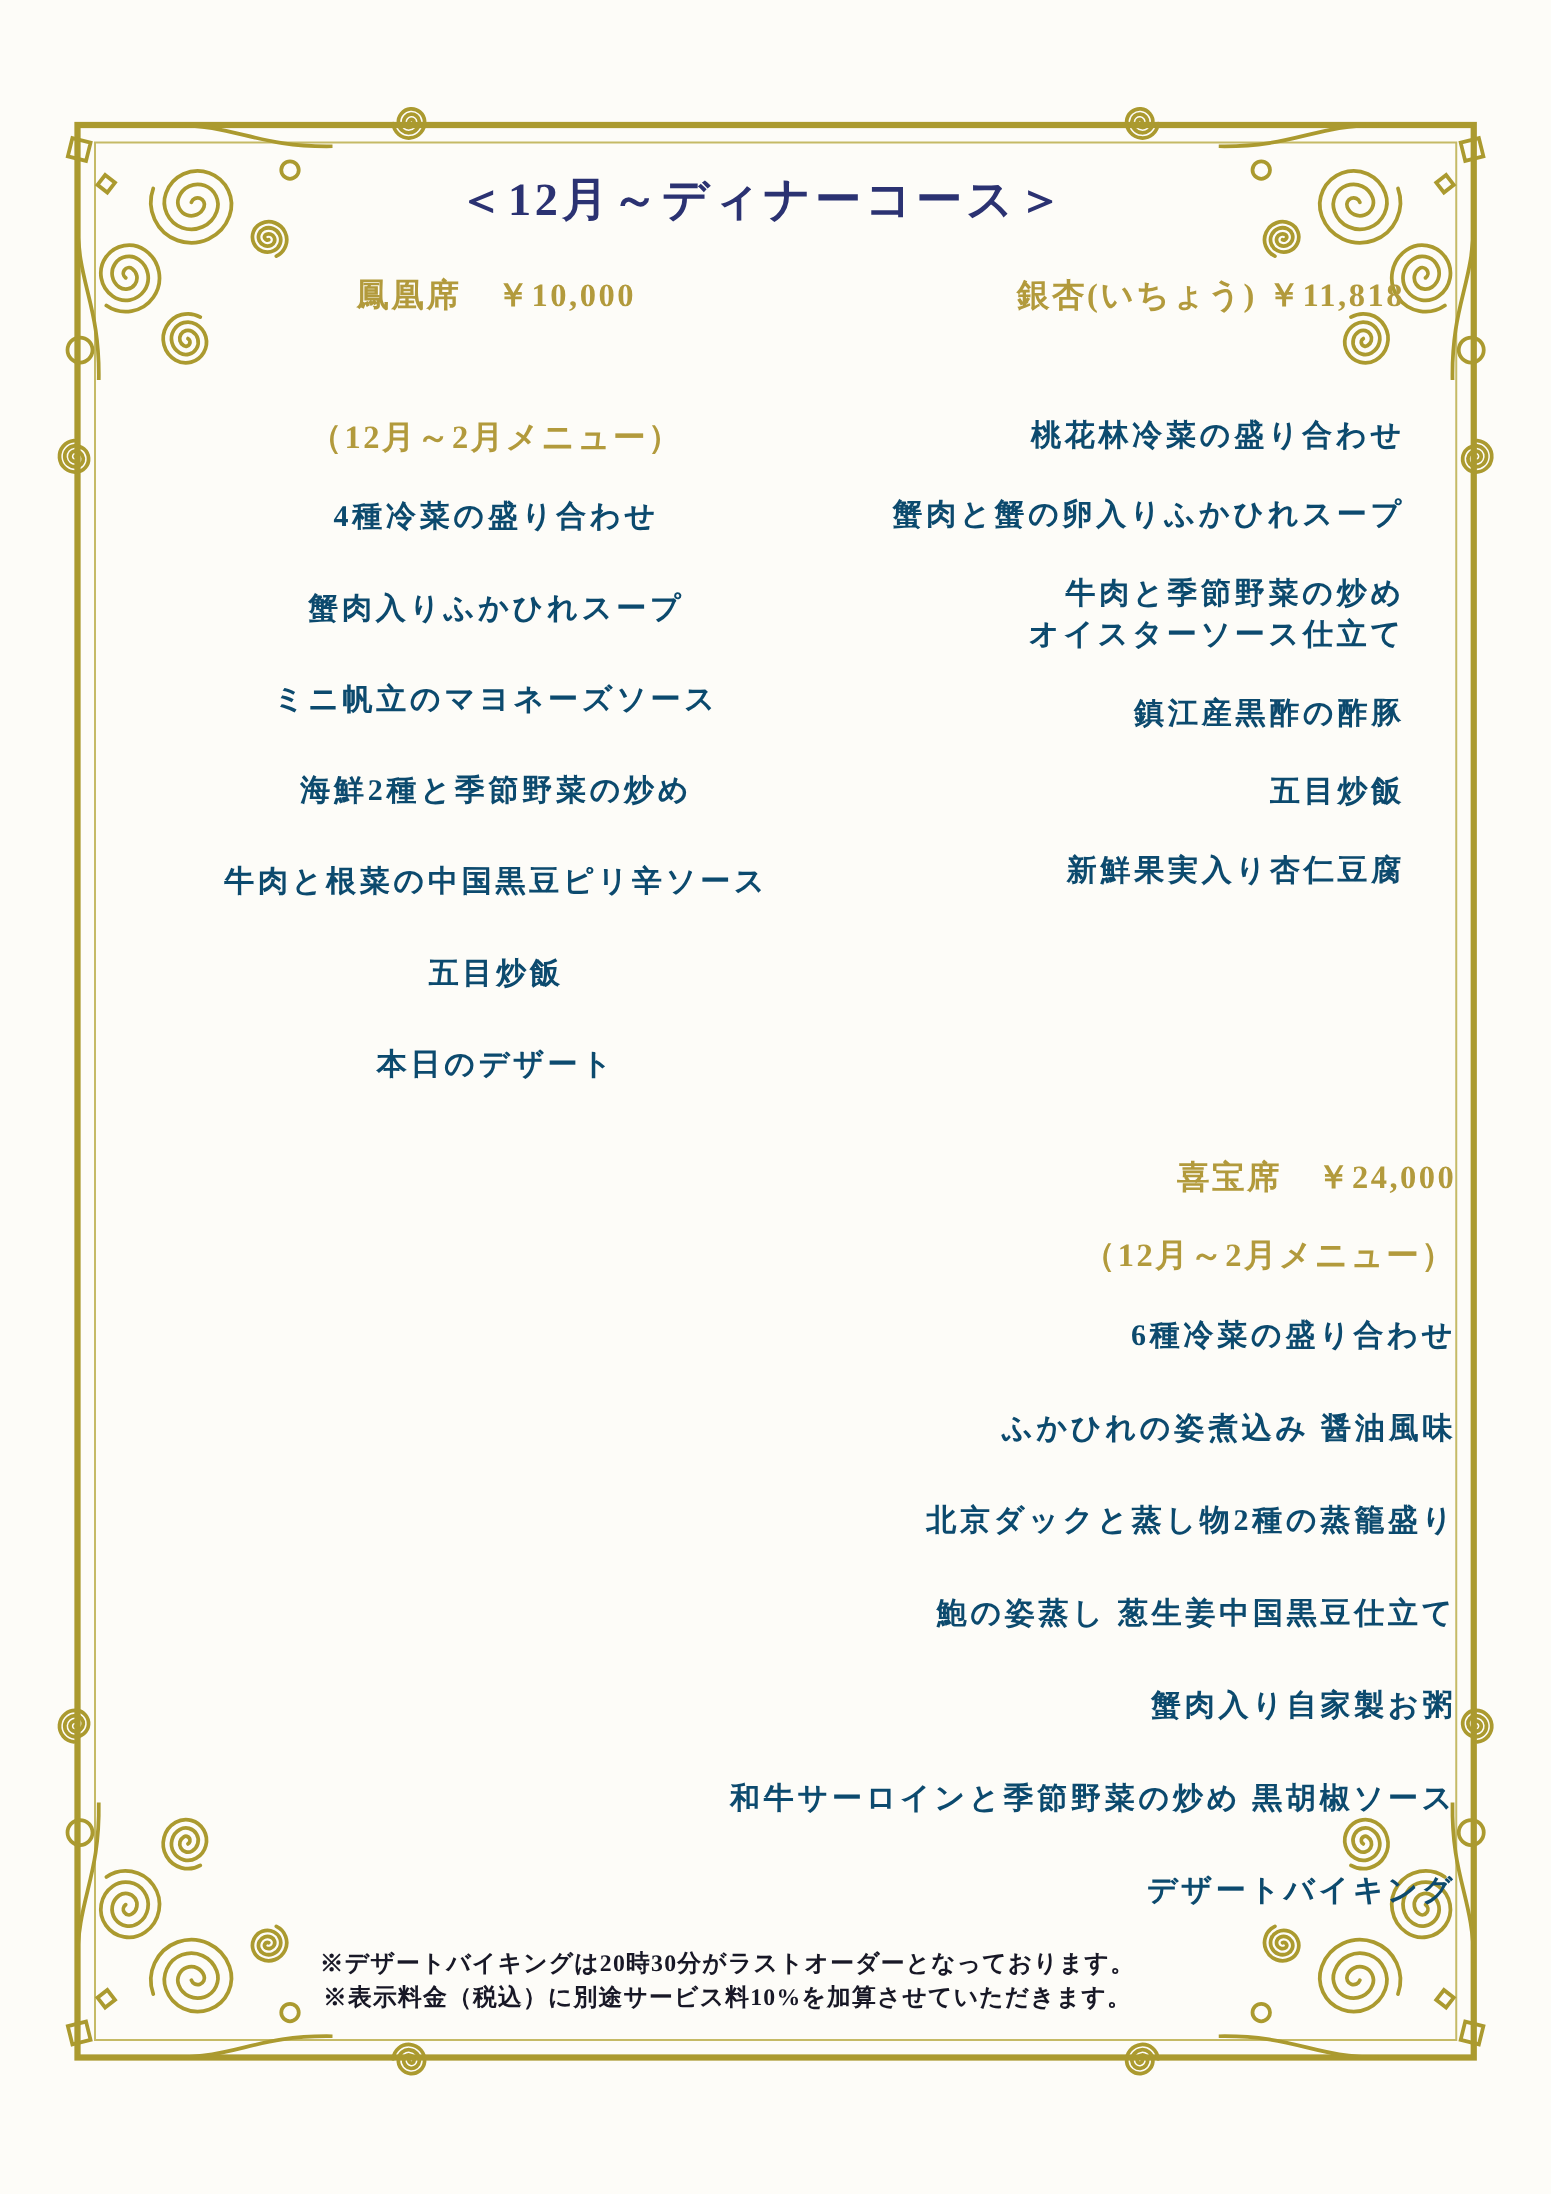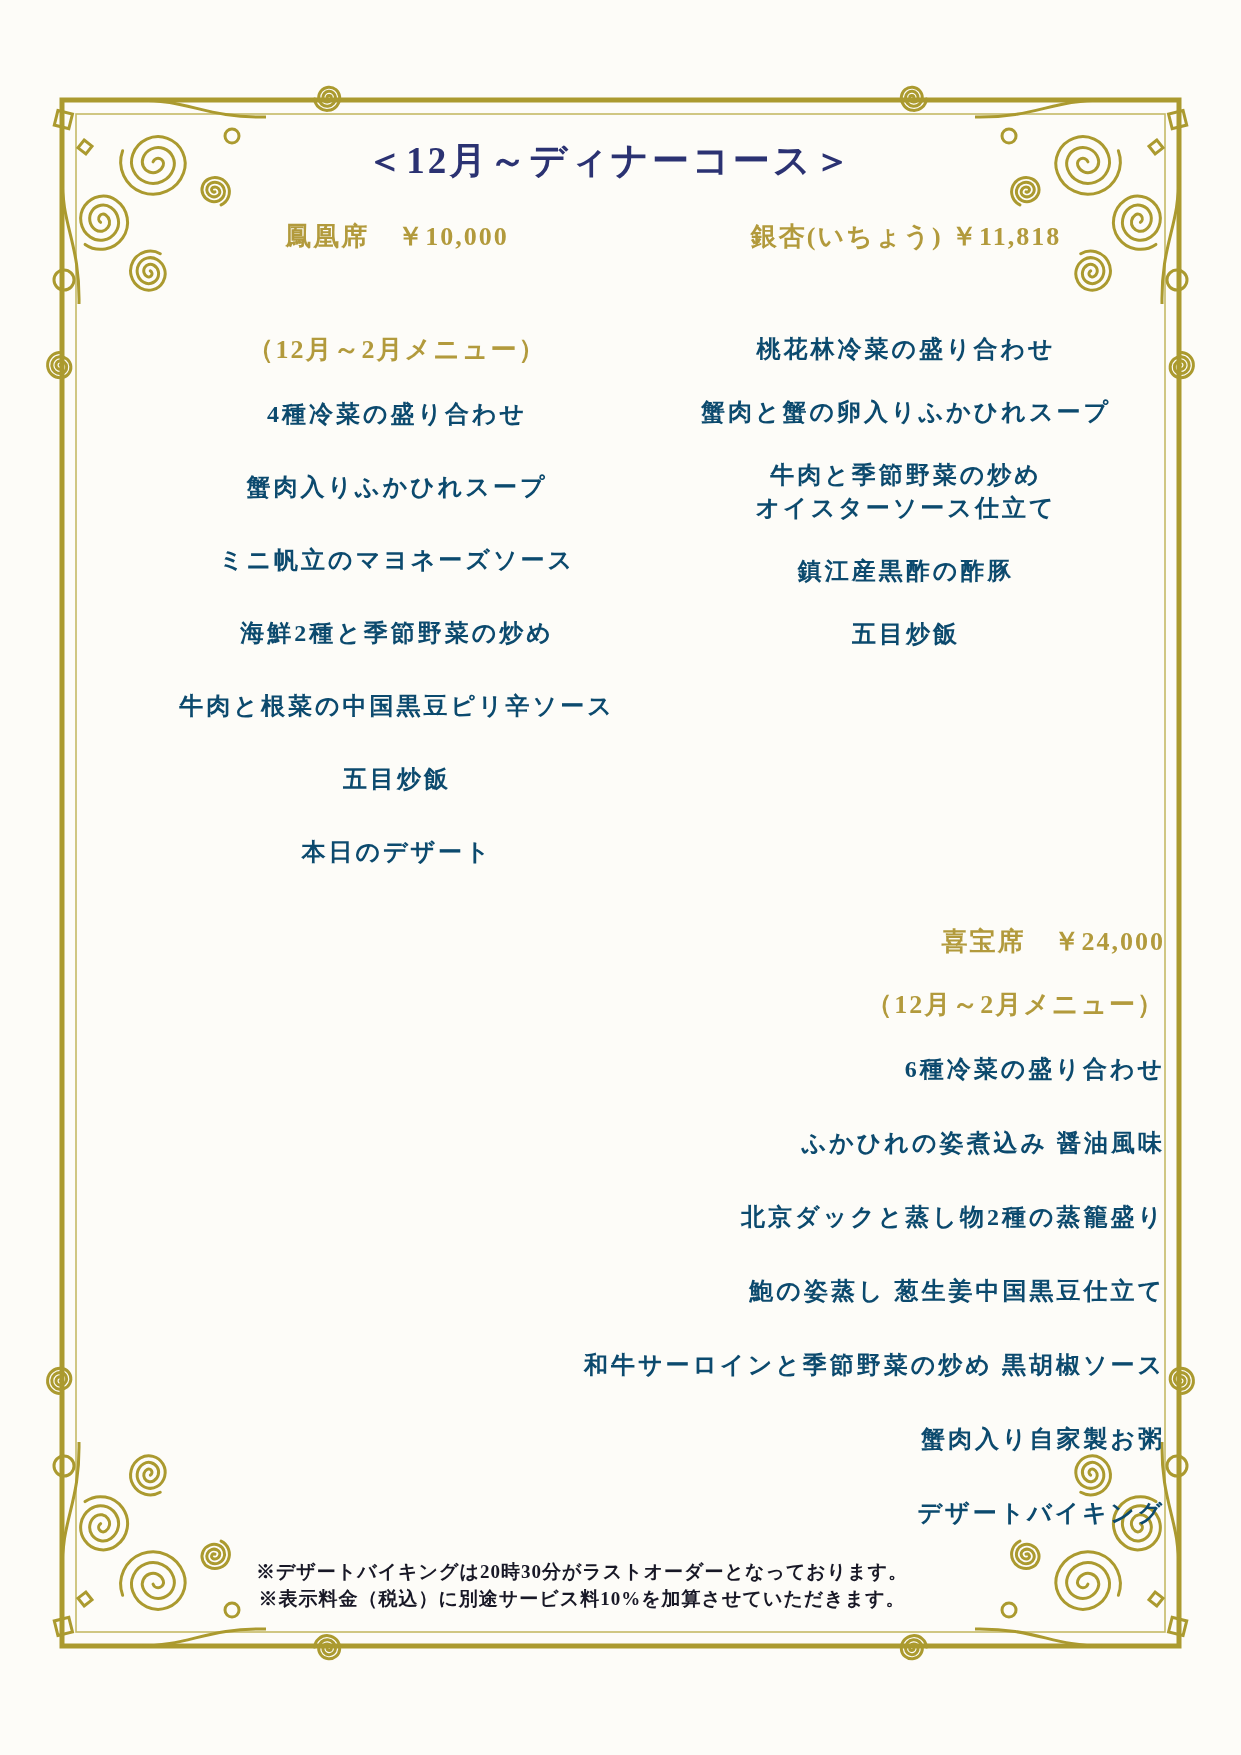--- a/index.html
+++ b/index.html
@@ -11,21 +11,21 @@
   #frame{position:absolute;left:0;top:0;z-index:0;}
   #content{position:absolute;left:75px;top:0;width:1090px;z-index:1;}
 
   .page-title{
     margin:138px 0 0;position:relative;left:-10px;
     text-align:center;font-size:37px;line-height:46px;font-weight:700;
     letter-spacing:3px;color:#2b3272;
   }
   .columns{display:flex;margin-top:36px;align-items:flex-start;}
   .col-left{width:582px;text-align:center;padding-left:31px;}
-  .col-right{width:436px;text-align:center;}
+  .col-right{width:436px;text-align:right;}
 
   .course-header{
     font-size:26px;line-height:34px;font-weight:700;letter-spacing:2px;
     color:#b29a3c;white-space:pre;margin:0 0 79px;
   }
   .season-label{
     font-size:26px;line-height:33px;font-weight:700;letter-spacing:2px;
     color:#b29a3c;white-space:pre;margin:0 0 32px;
   }
   .menu-item{
@@ -100,33 +100,34 @@
     </div>
 
     <div class="col-right">
       <div class="course-header">銀杏(いちょう) ￥11,818</div>
       <div class="menu-item">桃花林冷菜の盛り合わせ</div>
       <div class="menu-item">蟹肉と蟹の卵入りふかひれスープ</div>
       <div class="menu-item">牛肉と季節野菜の炒め
 オイスターソース仕立て</div>
       <div class="menu-item">鎮江産黒酢の酢豚</div>
       <div class="menu-item">五目炒飯</div>
+      <div class="menu-item">新鮮果実入り杏仁豆腐</div>
     </div>
 
   </div>
 
   <div class="bottom-course">
     <div class="course-header">喜宝席　￥24,000</div>
     <div class="season-label">（12月～2月メニュー）</div>
     <div class="menu-item">6種冷菜の盛り合わせ</div>
     <div class="menu-item">ふかひれの姿煮込み 醤油風味</div>
     <div class="menu-item">北京ダックと蒸し物2種の蒸籠盛り</div>
     <div class="menu-item">鮑の姿蒸し 葱生姜中国黒豆仕立て</div>
+    <div class="menu-item">蟹肉入り自家製お粥</div>
     <div class="menu-item">和牛サーロインと季節野菜の炒め 黒胡椒ソース</div>
-    <div class="menu-item">蟹肉入り自家製お粥</div>
     <div class="menu-item">デザートバイキング</div>
   </div>
 
   <div class="footnotes">
     <div class="footnote-line">※デザートバイキングは20時30分がラストオーダーとなっております。</div>
     <div class="footnote-line">※表示料金（税込）に別途サービス料10%を加算させていただきます。</div>
   </div>
 
 </div>
 

